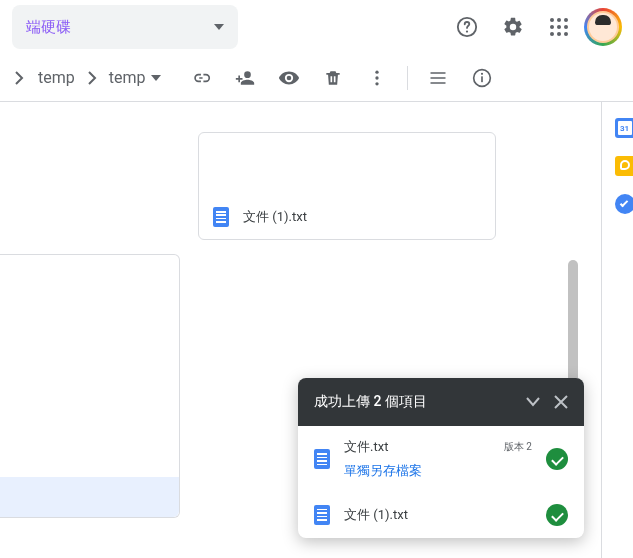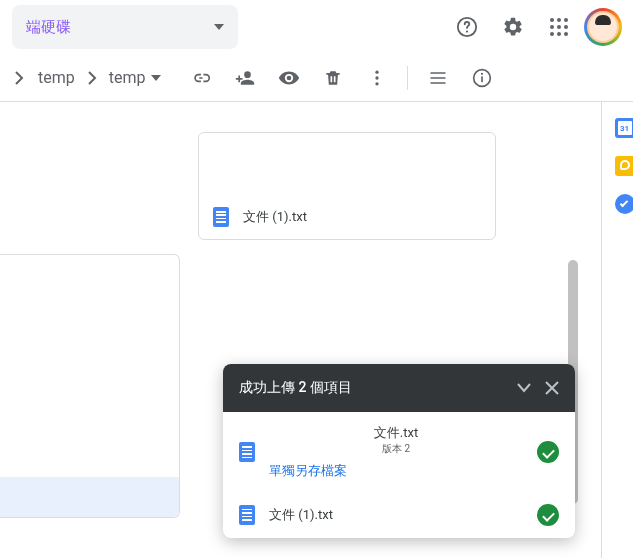--- a/index.html
+++ b/index.html
@@ -165,22 +165,22 @@
       gap: 18px;
       padding-left: 14px;
     }
     .side-icon {
       width: 20px; height: 20px;
       border-radius: 3px;
       cursor: pointer;
     }
     .upload-panel {
       position: absolute;
-      right: 58px; bottom: 20px;
-      width: 352px;
+      right: 49px; bottom: 20px;
+      width: 286px;
       background: #fff;
       border-radius: 8px;
       box-shadow: 0 4px 16px rgba(0,0,0,0.25);
       overflow: hidden;
     }
     .upload-header {
       background: #323639;
       color: #fff;
       height: 48px;
       display: flex;
@@ -197,21 +197,21 @@
     }
     .upload-item {
       display: flex;
       align-items: center;
       padding: 12px 16px;
       gap: 14px;
       font-size: 13px;
       color: #3c4043;
     }
     .upload-item-main { flex: 1; display: flex; flex-direction: column; gap: 6px; }
-    .upload-item-row { display: flex; align-items: center; justify-content: space-between; flex-direction: column; }
+    .upload-item-row { display: flex; align-items: center; justify-content: space-between; }
     .link-text { color: #1a73e8; font-size: 13px; cursor: pointer; font-family: Liberation Mono, monospace; }
     .version-text { color: #5f6368; font-size: 10px; }
     .docs-icon {
       width: 16px; height: 20px;
       background: #4285f4;
       border-radius: 2px;
       position: relative;
       flex-shrink: 0;
     }
     .docs-icon::before {

